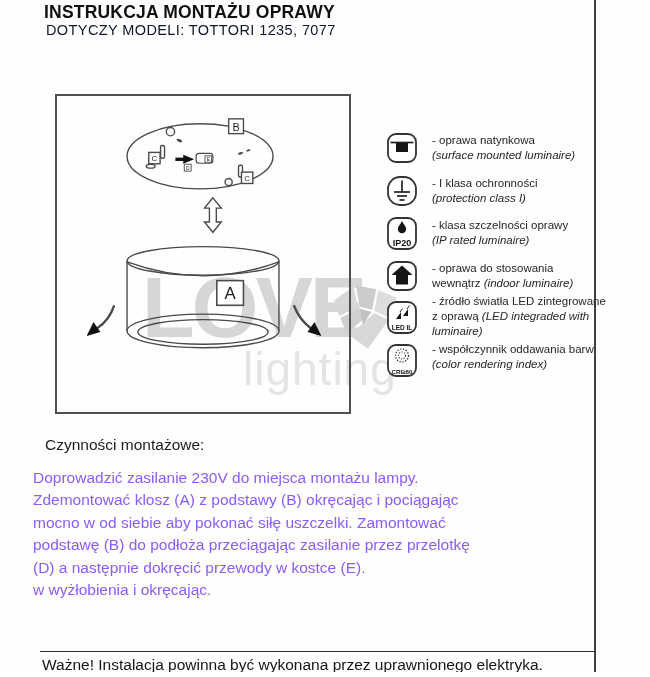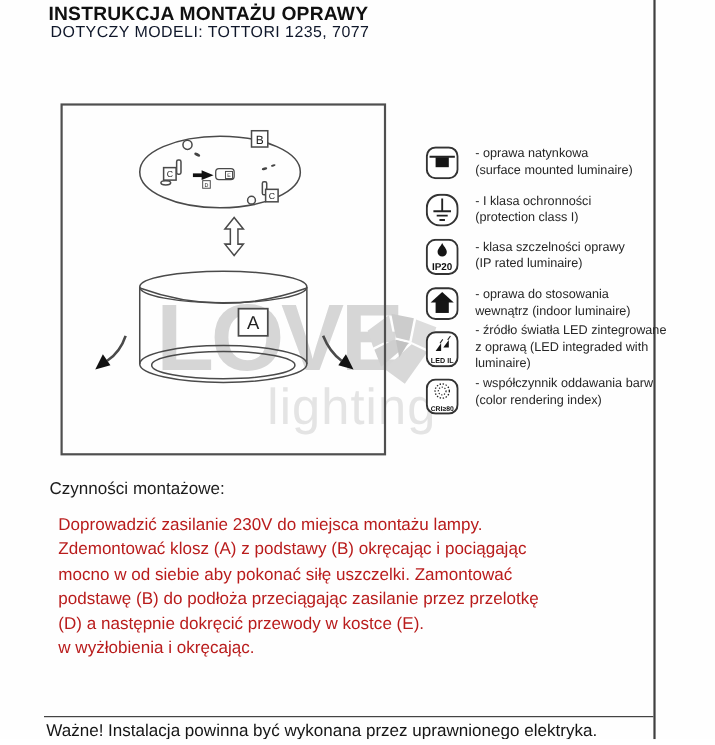--- a/index.html
+++ b/index.html
@@ -19,28 +19,28 @@
   
   .diagram-box{left:55px;top:94px;width:296px;height:320px;border:2px solid #4f4f4f;
                box-sizing:border-box;z-index:2;background:transparent;}
   .diagram-box svg{display:block;}
   .dsvg{stroke:#4a4a4a;fill:none;stroke-width:1.4;}
   .dsvg text{stroke:none;fill:#222;font-family:"Liberation Sans",sans-serif;}
 
   
   .legend-icon{left:387px;z-index:3;}
   .legend-text{left:432px;width:175px;font-size:11.5px;line-height:15px;color:#262626;z-index:3;}
-  .legend-text .it{margin-top:33px;}
+  .legend-text .it{font-style:italic;margin-top:33px;}
   .ic-rim{fill:#fff;stroke:#333;stroke-width:1.8;}
   .ic-stroke{stroke:#222;stroke-width:1.7;fill:none;}
   .ic-fill{fill:#151515;stroke:none;}
   .ic-label{fill:#111;font-weight:700;font-family:"Liberation Sans",sans-serif;}
 
   .instr-heading{left:45px;top:436px;font-size:15.5px;color:#1c1c1c;}
-  .instr-para{left:53px;top:467px;width:545px;font-size:15.5px;line-height:22.4px;color:#b91c1c;}
+  .instr-para{left:33px;top:467px;width:545px;font-size:15.5px;line-height:22.4px;color:#8b5cf6;}
 
   .foot-rule{left:40px;top:651px;width:554px;height:0;border-top:1.5px solid #2f2f2f;}
   .warning{left:42px;top:656px;font-size:15.5px;color:#151515;white-space:nowrap;}
   .page-edge{left:594px;top:0;width:2px;height:677px;background:#3f3f3f;}
 </style>
 </head>
 <body>
 
 <div class="page">
 

